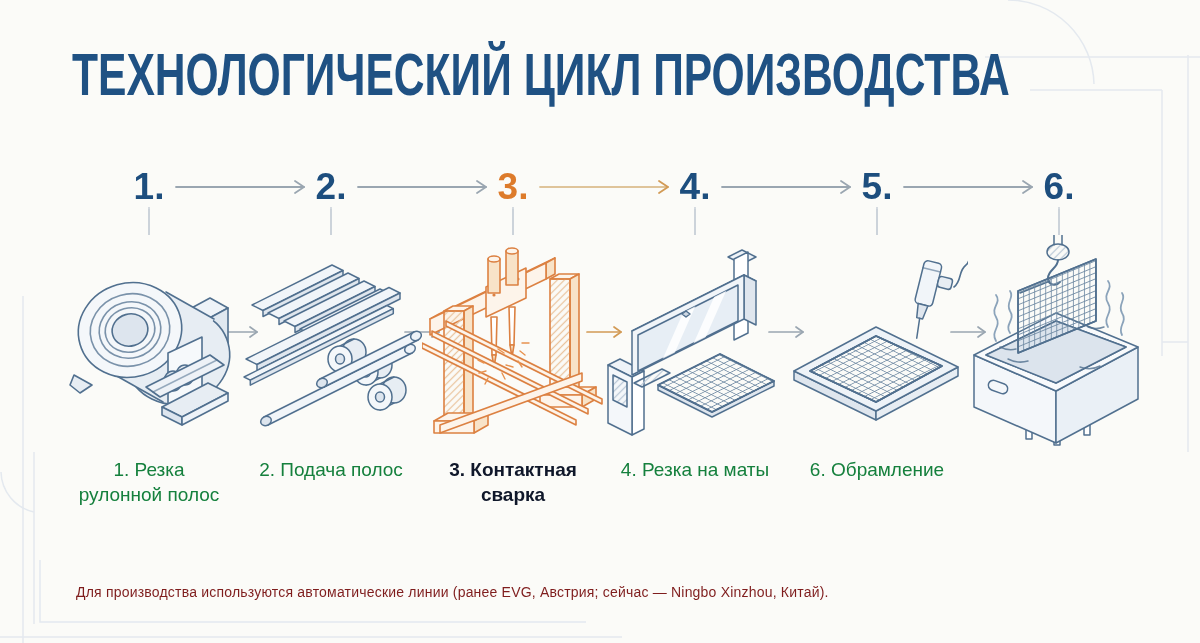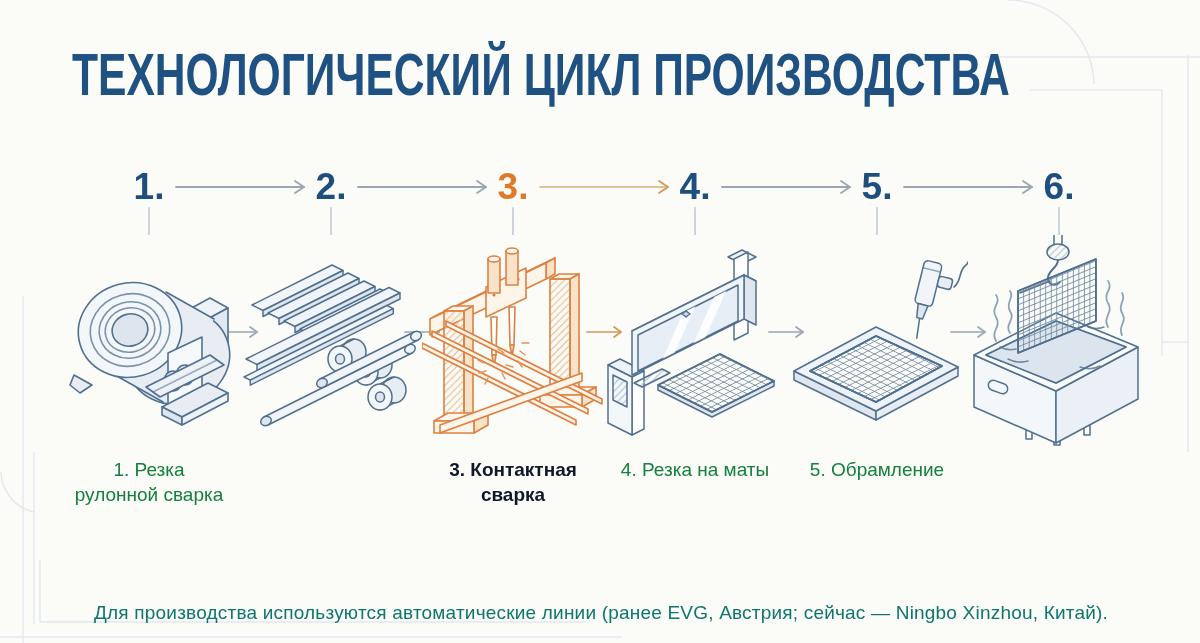--- a/index.html
+++ b/index.html
@@ -26,22 +26,22 @@
   .num.hl{color:#dd7b2b;}
   .tick{width:2px;height:26px;background:#ccd3da;}
   .art{width:182px;height:212px;display:flex;align-items:center;justify-content:center;}
   .label{
     margin-top:10px;text-align:center;font-size:19px;line-height:25px;
     color:#15803d;font-weight:500;
   }
   .label span{display:block;}
   .label.hl{color:#0f172a;font-weight:700;}
   .footer{
-    position:absolute;left:76px;top:584px;margin:18px;z-index:2;
-    font-size:19px;color:#0f766e;letter-spacing:0.2px;
+    position:absolute;left:76px;top:584px;margin:0;z-index:2;
+    font-size:14px;color:#7f1d1d;letter-spacing:0.2px;
   }
 </style>
 </head>
 <body>
 
 <svg width="0" height="0" style="position:absolute" aria-hidden="true">
   <defs>
     <pattern id="meshTop" width="7" height="7" patternUnits="userSpaceOnUse" patternTransform="matrix(0.894,-0.447,0.894,0.447,0,0)">
       <path d="M0,0.5 H7 M0.5,0 V7" stroke="#6e89a3" stroke-width="0.9" fill="none"></path>
     </pattern>
@@ -143,21 +143,21 @@
             <line x1="95" y1="157" x2="159" y2="125" opacity="0.55"></line>
             <polygon points="104,172 150,148 170,158 124,182" fill="#e7edf3"></polygon>
             <polygon points="104,172 124,182 124,190 104,180" fill="#dde5ee"></polygon>
             <polygon points="124,182 170,158 170,166 124,190" fill="#eef3f8"></polygon>
             <polygon points="16,140 34,150 22,158 12,150" fill="#e7edf3"></polygon>
           </g>
         </svg>
       </div>
       <div class="label">
         <span>1. Резка</span>
-        <span>рулонной сварка</span>
+        <span>рулонной полос</span>
       </div>
     </div>
 
     <div class="step">
       <div class="num">2.</div>
       <div class="tick"></div>
       <div class="art">
         <svg width="182" height="212" viewBox="0 0 182 212">
           <g stroke="#51708f" stroke-width="1.5" stroke-linejoin="round" stroke-linecap="round">
             <g fill="#f1f5f9">
@@ -196,20 +196,21 @@
               <ellipse cx="170" cy="114" rx="4.5" ry="5.5" transform="rotate(63 170 114)" fill="#eef3f8"></ellipse>
               <ellipse cx="26" cy="186" rx="4.5" ry="5.5" transform="rotate(63 26 186)" fill="#dde5ee"></ellipse>
               <polygon points="80,144 174,97 178,105 84,152"></polygon>
               <ellipse cx="176" cy="101" rx="4.5" ry="5.5" transform="rotate(63 176 101)" fill="#eef3f8"></ellipse>
               <ellipse cx="82" cy="148" rx="4.5" ry="5.5" transform="rotate(63 82 148)" fill="#dde5ee"></ellipse>
             </g>
           </g>
         </svg>
       </div>
       <div class="label">
+        <span>2. Подача полос</span>
       </div>
     </div>
 
     <div class="step">
       <div class="num hl">3.</div>
       <div class="tick"></div>
       <div class="art">
         <svg width="182" height="212" viewBox="0 0 182 212">
           <g stroke="#dc8142" stroke-width="1.6" stroke-linejoin="round" stroke-linecap="round">
             <polygon points="128,44 137,39 157,39 148,44" fill="#fdf4ea"></polygon>
@@ -312,21 +313,21 @@
               <path d="M128,34 h18" opacity="0.6"></path>
               <rect x="146" y="38" width="14" height="11" rx="3" fill="#e7edf3"></rect>
               <polygon points="132,70 142,70 140,84 134,84" fill="#dfe6ee"></polygon>
               <line x1="137" y1="84" x2="139" y2="104"></line>
             </g>
             <path d="M168,52 C176,46 172,36 180,30 C186,25 182,16 188,10" fill="none" stroke-width="1.6"></path>
           </g>
         </svg>
       </div>
       <div class="label">
-        <span>5. Обрамление</span>
+        <span>6. Обрамление</span>
         <span></span>
       </div>
     </div>
 
     <div class="step">
       <div class="num">6.</div>
       <div class="tick"></div>
       <div class="art">
         <svg width="182" height="212" viewBox="0 0 182 212">
           <g stroke="#51708f" stroke-width="1.5" stroke-linejoin="round" stroke-linecap="round">

